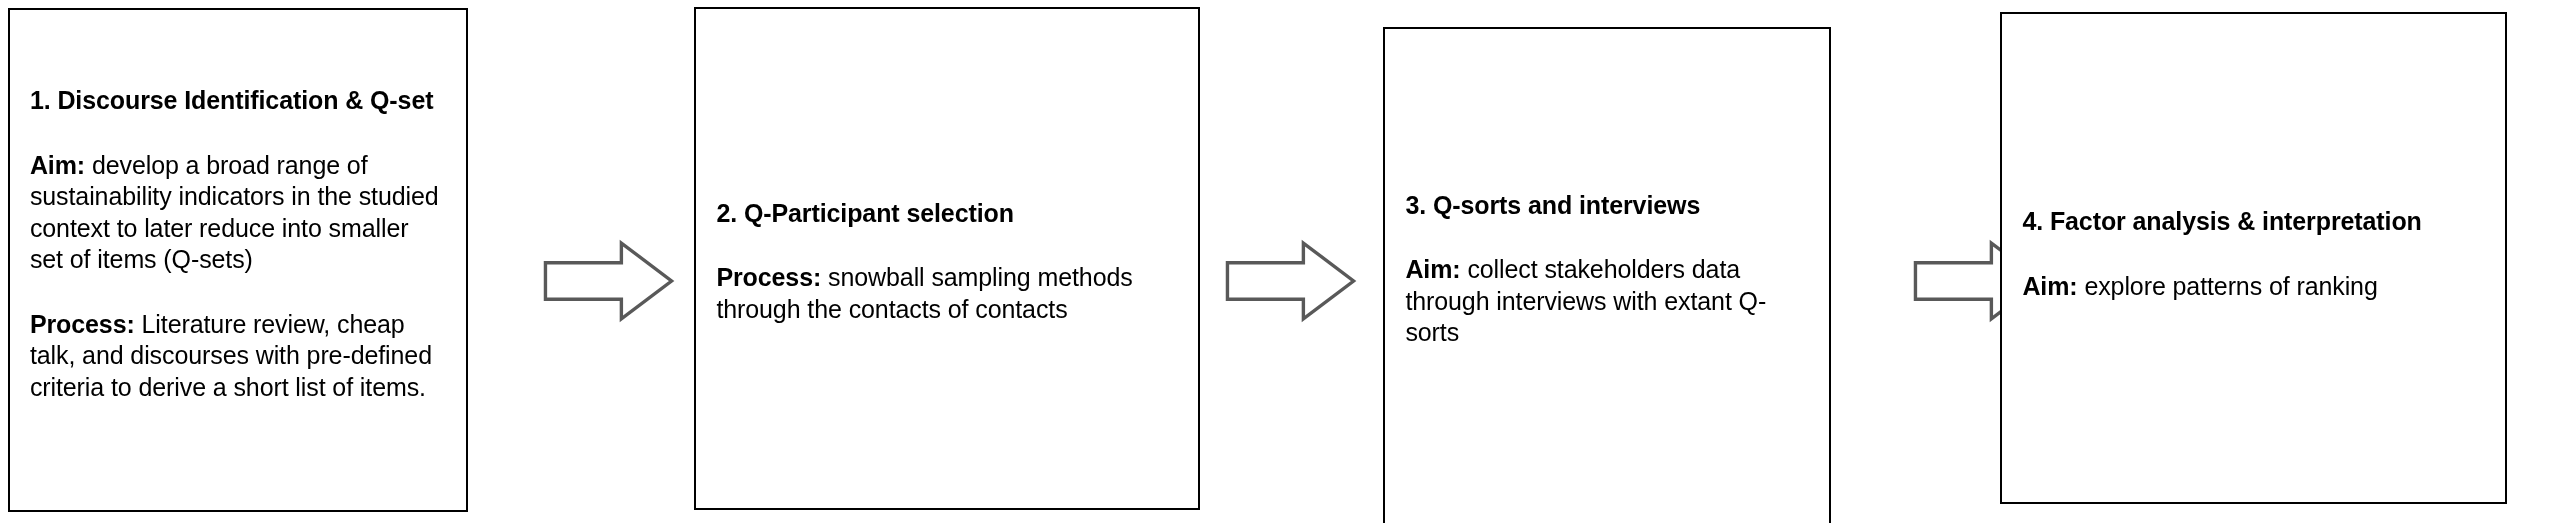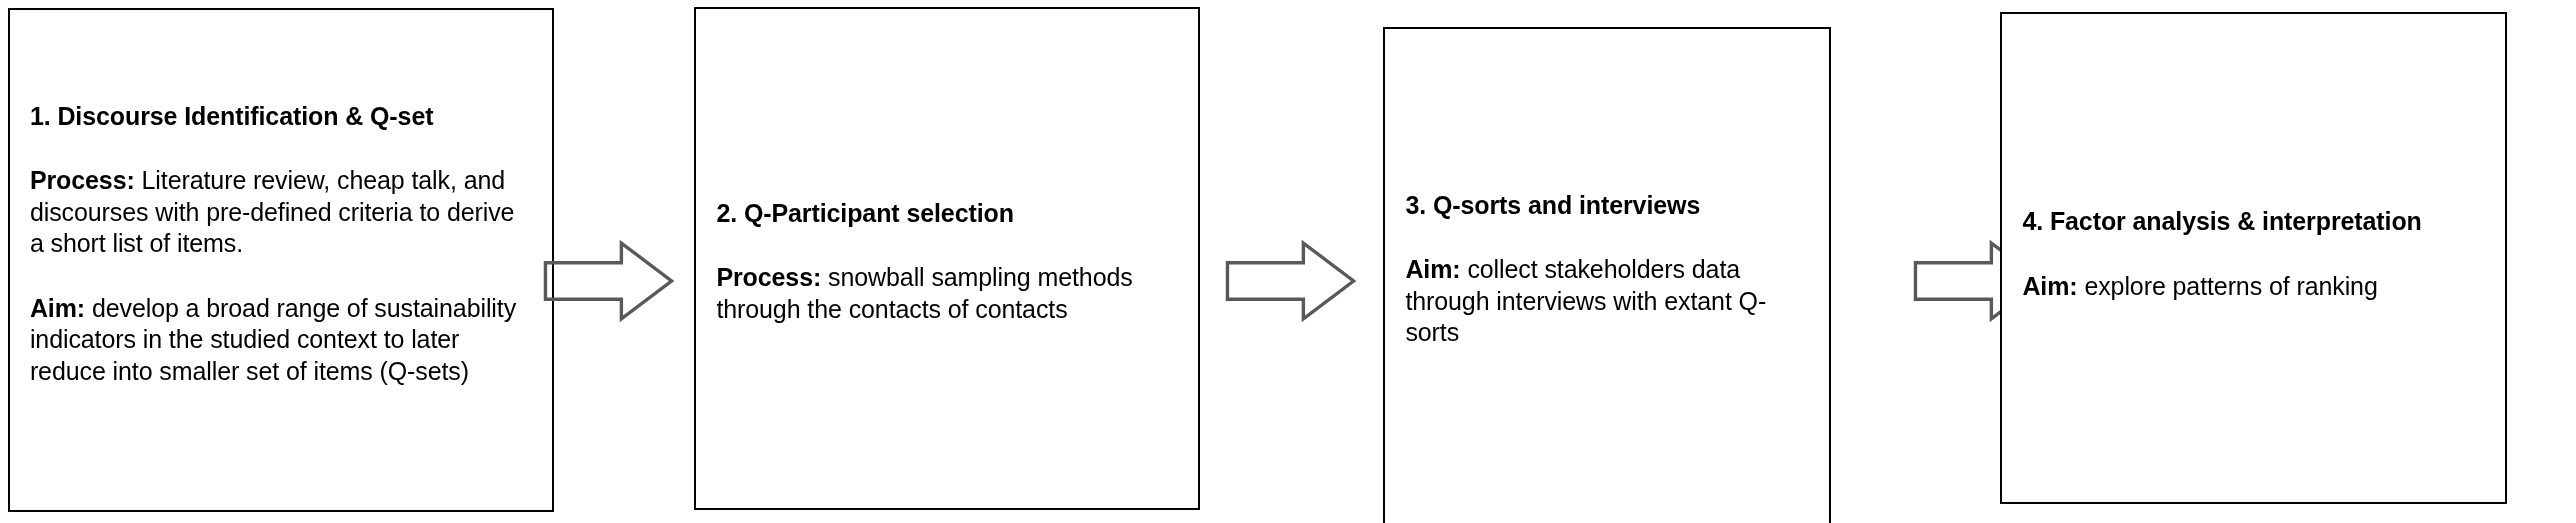--- a/index.html
+++ b/index.html
@@ -53,21 +53,21 @@
     margin: 0 0 33px 0;
   }
   .step-para:last-child {
     margin-bottom: 0;
   }
   .step-para b {
     font-weight: bold;
   }
 
   
-  #step-box-1 { left: 7.5px;   top: 8.2px; width: 546px;  height: 504px; }
+  #step-box-1 { left: 7.5px;   top: 8.2px; width: 460px;  height: 504px; }
   #step-box-2 { left: 694px; top: 6.8px; width: 506px;  height: 503px; }
   #step-box-3 { left: 1383px; top: 27px; width: 448px;  height: 508px; }
   #step-box-4 { left: 2000px; top: 12.2px; width: 507px;  height: 492px; }
 
   
   #step-box-1 .step-box-inner { transform: translateY(-16.3px); }
   #step-box-2 .step-box-inner { transform: translateY(2.7px); }
   #step-box-3 .step-box-inner { transform: translateY(-12.2px); }
   #step-box-4 .step-box-inner { transform: translateY(-4.1px); }
 
@@ -96,22 +96,22 @@
   #connector-arrow-3 { left: 1913px; top: 241px; }
 </style>
 </head>
 <body>
 
 <div id="flow-canvas">
 
   <div class="step-box" id="step-box-1">
     <div class="step-box-inner">
       <div class="step-title">1. Discourse Identification &amp; Q-set</div>
+      <p class="step-para"><b>Aim:</b><span> develop a broad range of sustainability indicators in the studied context to later reduce into smaller set of items (Q-sets)</span></p>
       <p class="step-para"><b>Process:</b><span> Literature review, cheap talk, and discourses with pre-defined criteria to derive a short list of items.</span></p>
-      <p class="step-para"><b>Aim:</b><span> develop a broad range of sustainability indicators in the studied context to later reduce into smaller set of items (Q-sets)</span></p>
     </div>
   </div>
 
   <div class="connector-arrow" id="connector-arrow-1">
     <svg viewBox="0 0 192 118" xmlns="http://www.w3.org/2000/svg" aria-hidden="true">
       <polygon class="arrow-outline" points="3,32 115,32 115,3 189,59 115,115 115,86 3,86"></polygon>
     </svg>
   </div>
 
   <div class="step-box" id="step-box-2">

